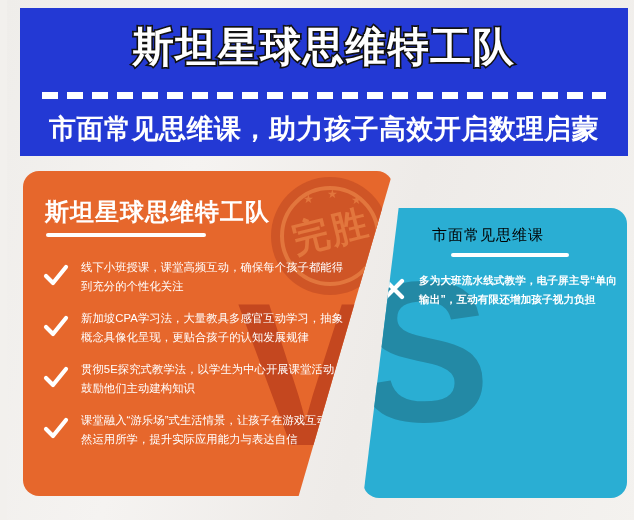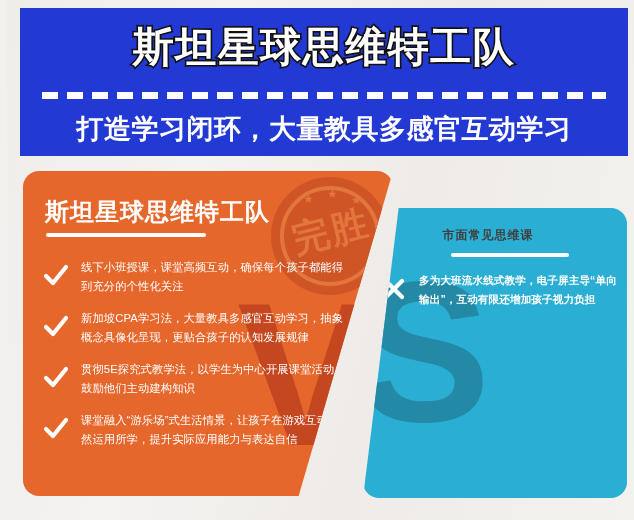--- a/index.html
+++ b/index.html
@@ -222,24 +222,24 @@
     font-weight: 700;
     color: #2389a5;
     font-family: "Liberation Sans", sans-serif;
   }
 
   .card-right-title {
     position: absolute;
     left: 0; right: 14px;
     top: 14px;
     text-align: center;
-    font-size: 12px;
+    font-size: 15px;
     line-height: 26px;
-    font-weight: 700;
-    color: #404040;
+    font-weight: 400;
+    color: #000000;
     letter-spacing: 1px;
     white-space: nowrap;
   }
   .card-right-rule {
     position: absolute;
     left: 88px;
     top: 45px;
     width: 118px;
     height: 4px;
     background: #ffffff;
@@ -276,21 +276,21 @@
   }
 </style>
 </head>
 <body>
 
 <div id="poster">
 
   <div class="banner">
     <div class="banner-title">斯坦星球思维特工队</div>
     <div class="banner-dash"></div>
-    <div class="banner-sub">打造学习闭环，大量教具多感官互动学习</div>
+    <div class="banner-sub">市面常见思维课，助力孩子高效开启数理启蒙</div>
   </div>
 
   <div class="cards">
 
     <div class="card-left">
 
       <div class="vs-v">V</div>
 
       <div class="stamp">
         <div class="stamp-ring"></div>

